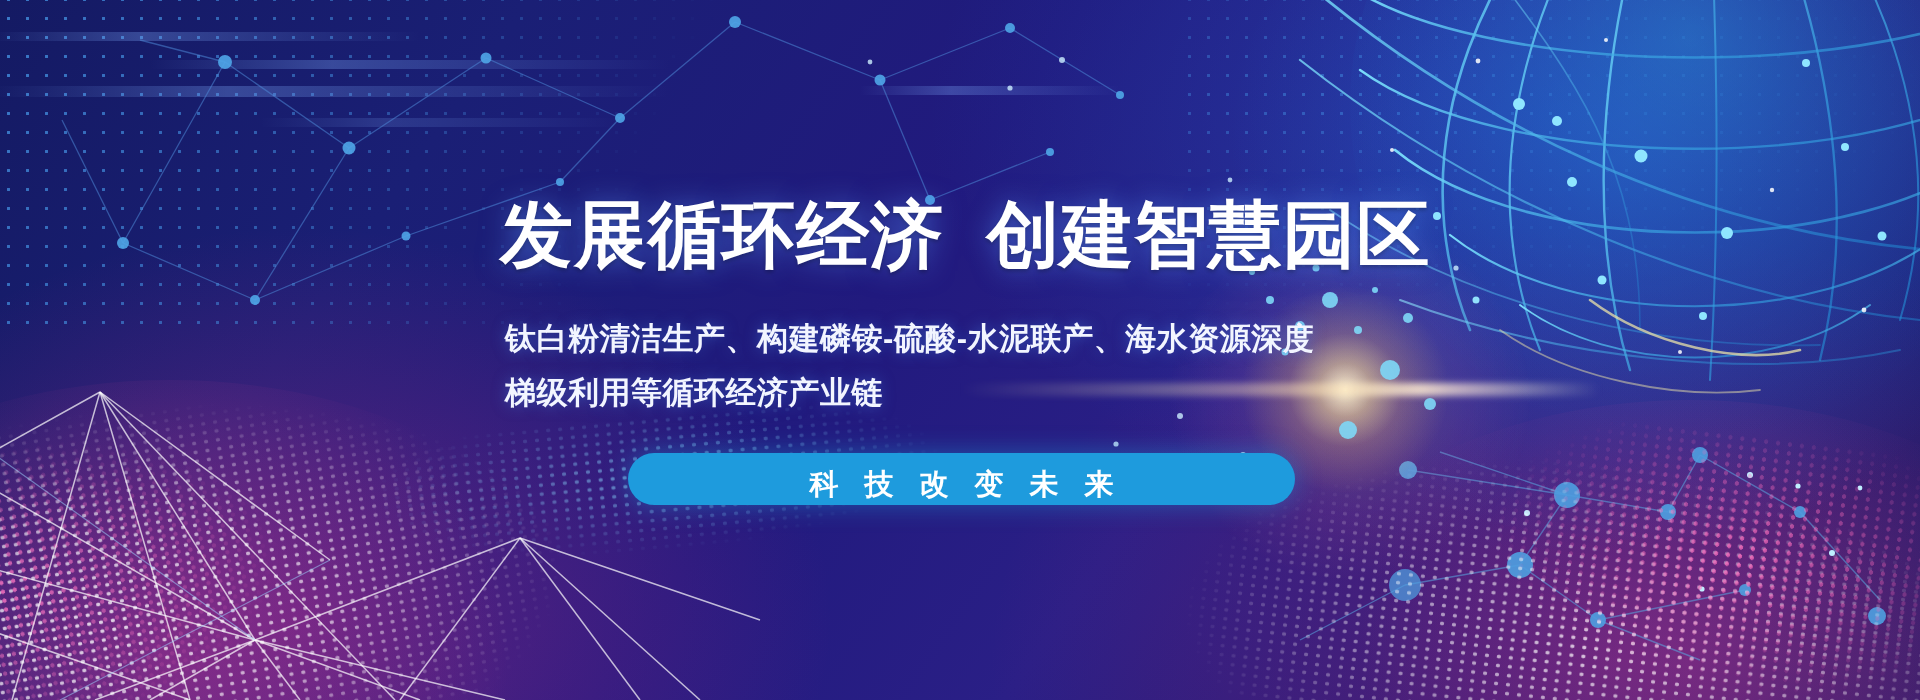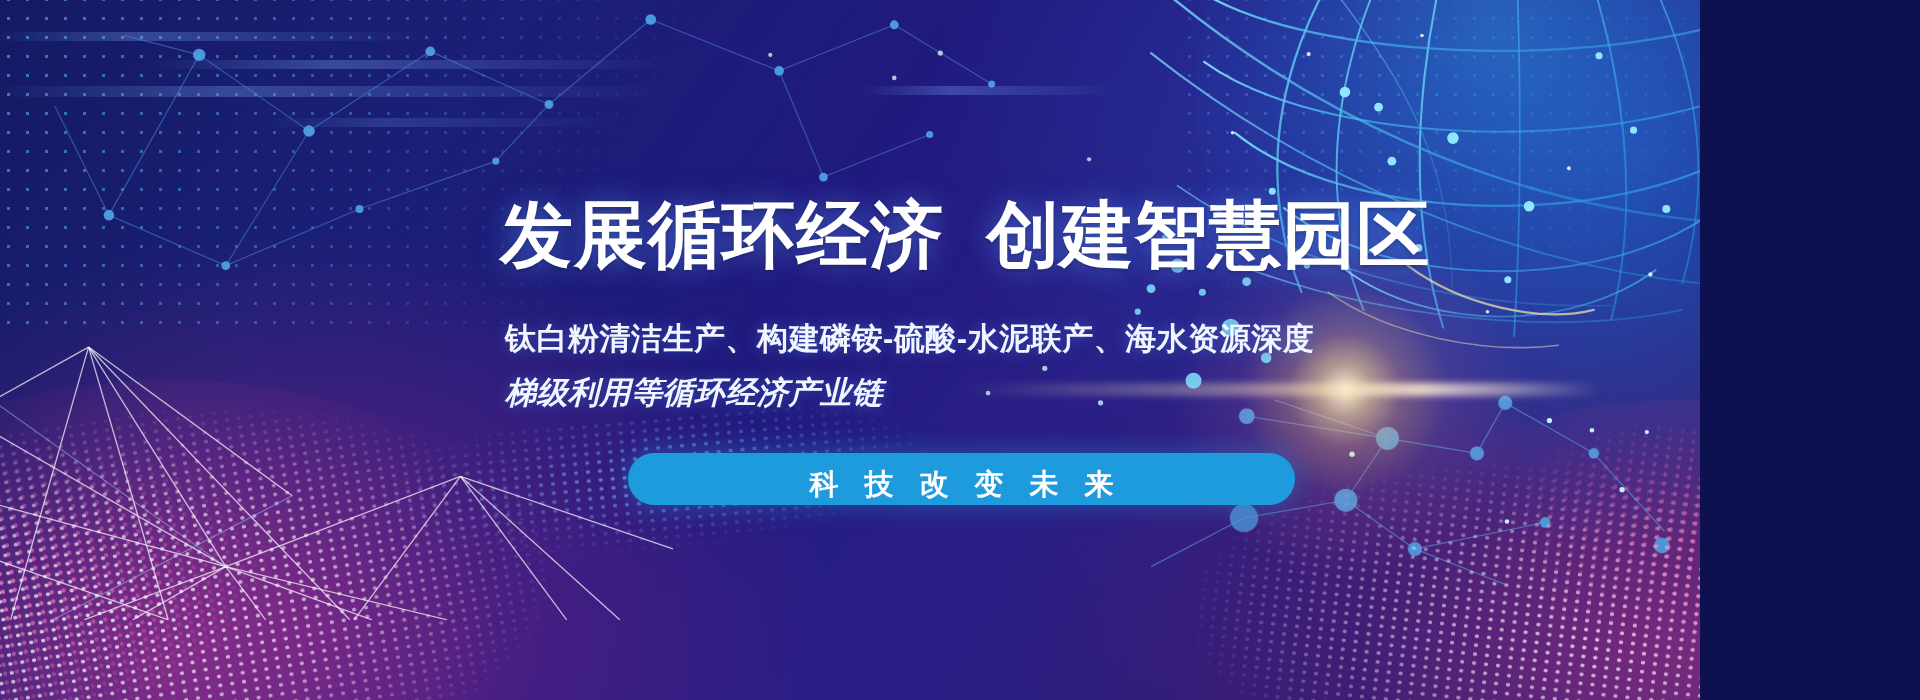--- a/index.html
+++ b/index.html
@@ -1,20 +1,20 @@
 <!DOCTYPE html>
 <html><head>
 <meta charset="utf-8">
 <style>
   * { margin:0; padding:0; box-sizing:border-box; }
   html,body { width:1920px; height:700px; overflow:hidden; background:#0d1150; }
   body { font-family:"Liberation Sans","DejaVu Sans",sans-serif; }
 
   #banner{
-    position:relative; width:1700px; height:700px; overflow:hidden;
+    position:relative; width:1920px; height:700px; overflow:hidden;
     background:
       radial-gradient(ellipse 900px 620px at 1560px 120px, rgba(30,80,190,.55) 0%, rgba(20,40,140,0) 70%),
       radial-gradient(ellipse 760px 560px at 300px 620px, rgba(160,40,140,.50) 0%, rgba(60,20,110,0) 70%),
       radial-gradient(ellipse 900px 620px at 1620px 660px, rgba(150,40,130,.45) 0%, rgba(60,20,110,0) 70%),
       linear-gradient(125deg,#141a63 0%,#1a1f75 22%,#211a7e 45%,#2a1f86 62%,#241a74 80%,#171a62 100%);
   }
 
   
   .layer{ position:absolute; inset:0; pointer-events:none; }
 
@@ -51,21 +51,21 @@
     font-size:73px; line-height:1.02; font-weight:700; color:#ffffff;
     letter-spacing:1px; white-space:pre;
     text-shadow:0 0 26px rgba(90,150,255,.55), 0 2px 4px rgba(0,0,0,.35);
   }
   #sub-l1,#sub-l2{
     position:absolute; left:505px;
     font-size:31px; font-weight:700; color:#f2f5ff; letter-spacing:.5px;
     text-shadow:0 0 14px rgba(70,130,230,.5);
   }
   #sub-l1{ top:318px; }
-  #sub-l2{ top:372px;font-style:italic; }
+  #sub-l2{ top:372px; }
 
   #cta{
     position:absolute; left:628px; top:453px; width:667px; height:52px;
     background:#1e9bdd; border:none; border-radius:26px;
     display:flex; align-items:flex-end; justify-content:center;
     box-shadow:0 0 26px rgba(30,155,221,.45);
     cursor:pointer;
   }
   #cta-label{
     font-size:29px; font-weight:700; color:#ffffff;

